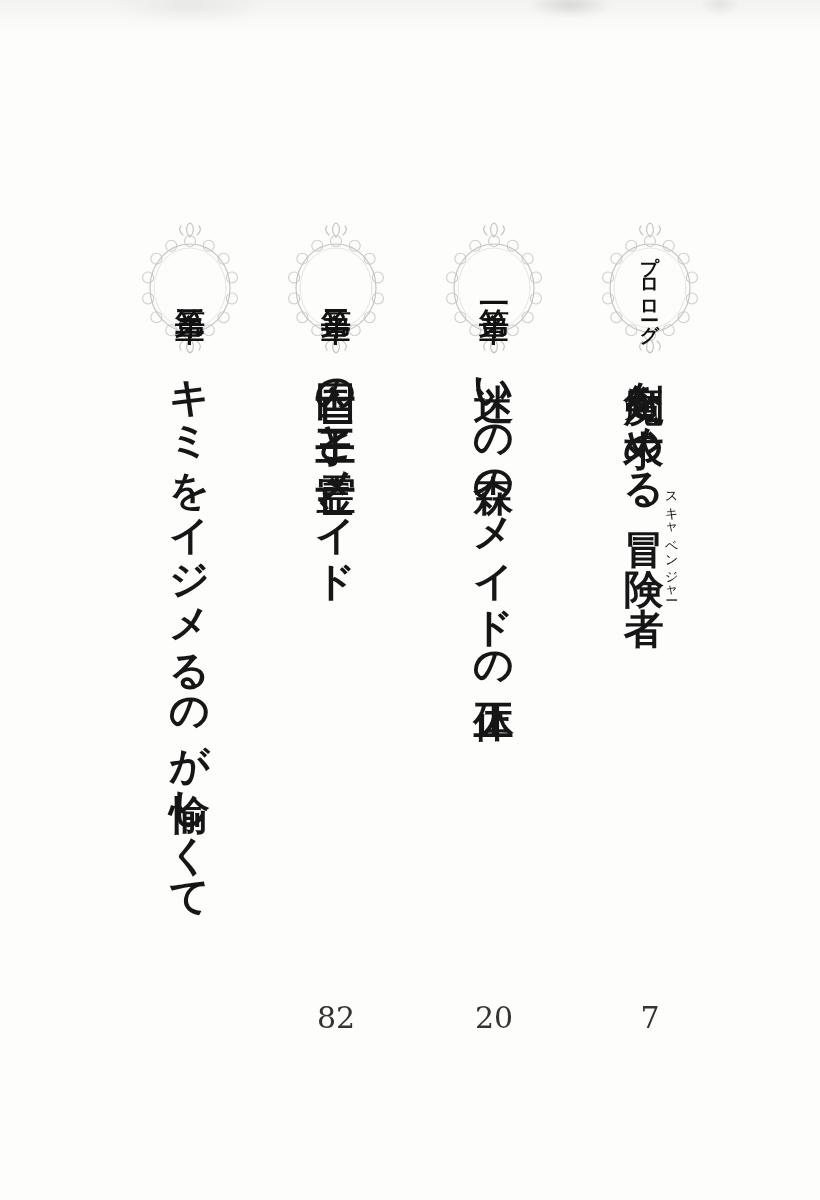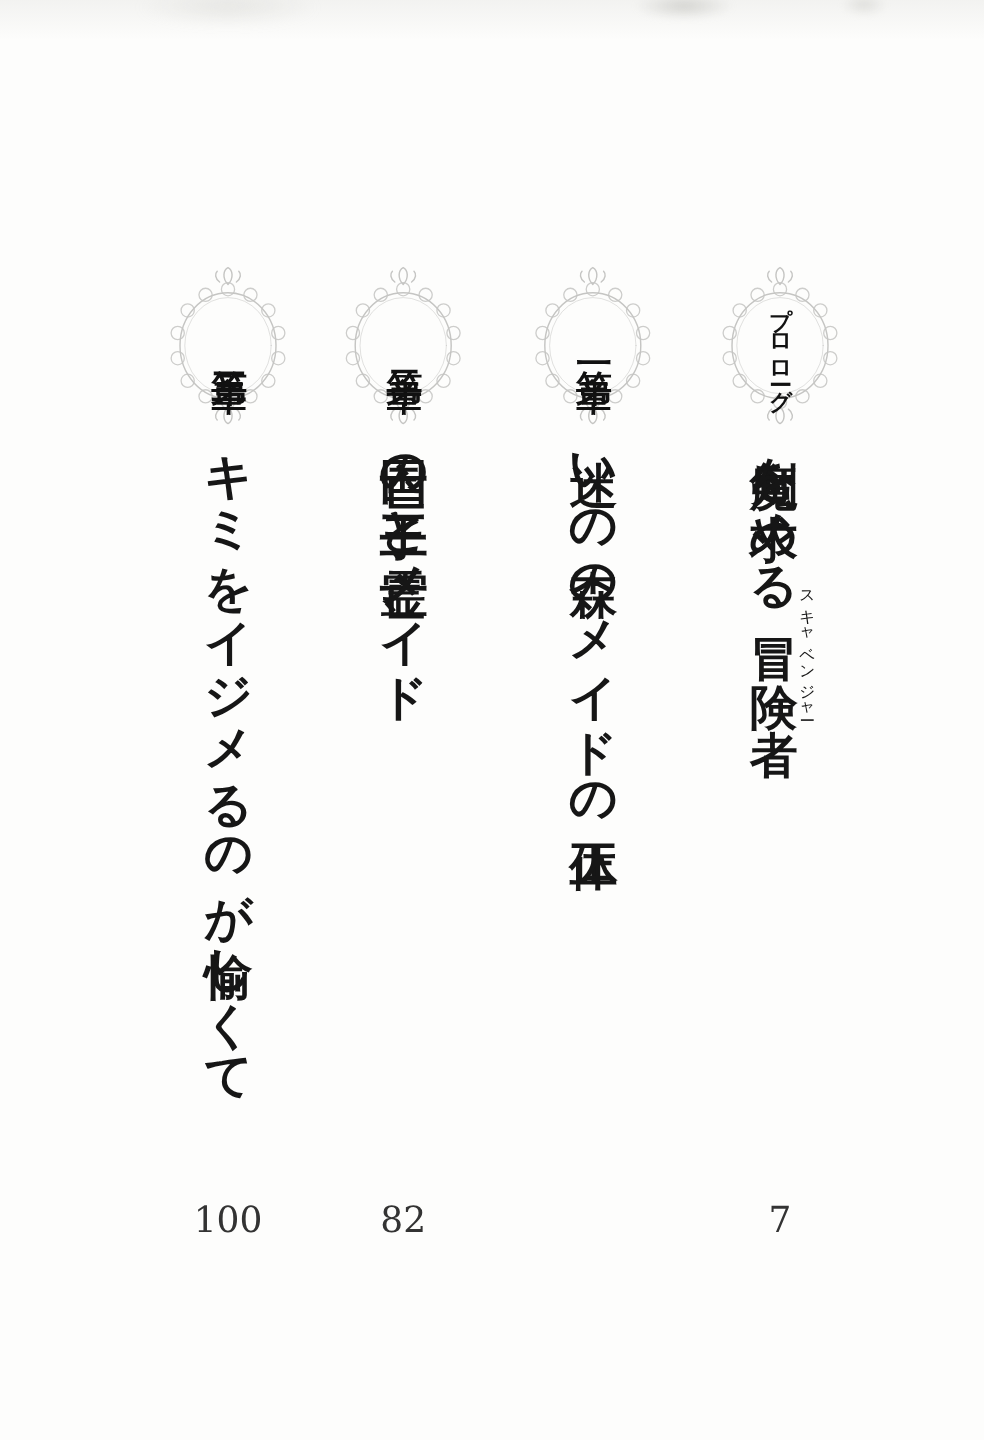--- a/index.html
+++ b/index.html
@@ -182,20 +182,21 @@
       <svg class="wreath">
           <use href="#ornament-wreath"></use>
         </svg>
       <div class="chapter-label">第一章</div>
     </div>
     <div class="chapter-title">
         <span>迷いの森のメイドの正体</span>
         <ruby><span></span><rt></rt></ruby>
         <span></span>
       </div>
+    <div class="page-number">20</div>
   </div>
 
   <div class="toc-entry pos-3">
     <div class="ornament-frame">
       <svg class="wreath">
           <use href="#ornament-wreath"></use>
         </svg>
       <div class="chapter-label">第二章</div>
     </div>
     <div class="chapter-title">
@@ -211,16 +212,15 @@
       <svg class="wreath">
           <use href="#ornament-wreath"></use>
         </svg>
       <div class="chapter-label">第三章</div>
     </div>
     <div class="chapter-title">
         <span>キミをイジメるのが愉しくて</span>
         <ruby><span></span><rt></rt></ruby>
         <span></span>
       </div>
-    <div class="page-number">100</div>
   </div>
 
 </div>
 
 </body></html>

